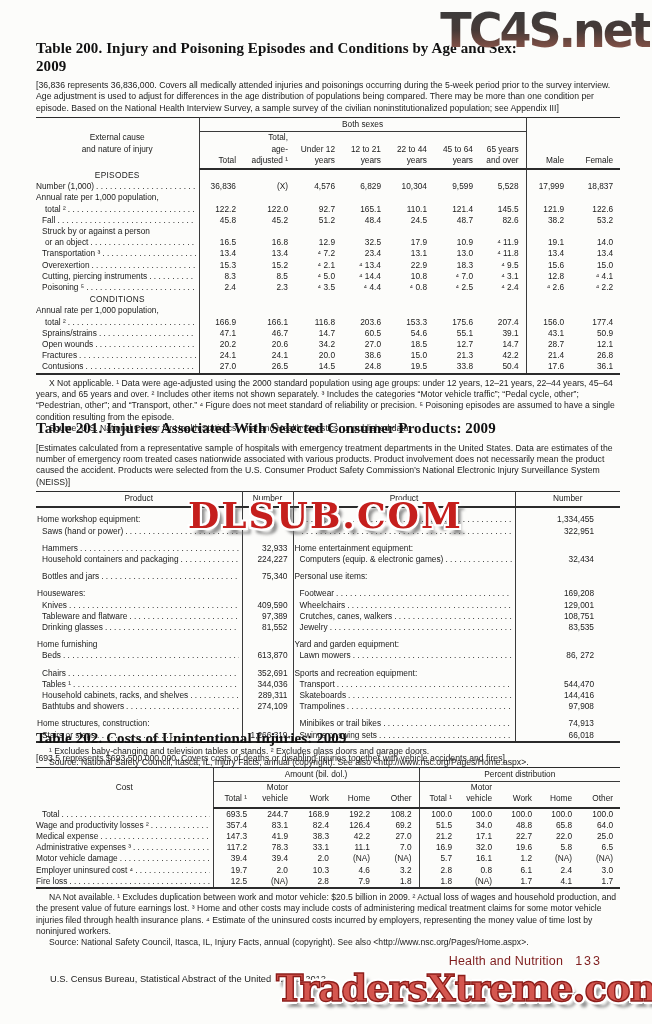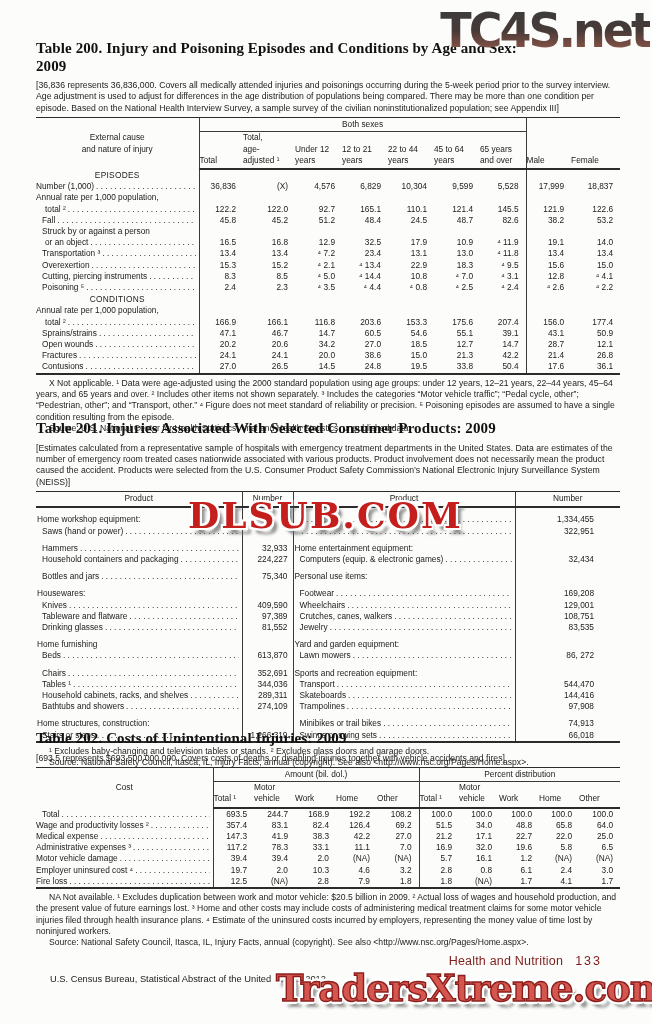--- a/index.html
+++ b/index.html
@@ -14,21 +14,21 @@
   .src{font-size:8.6px;line-height:11.3px;margin:0;text-indent:13px;color:#1c1c1c;}
   
   .t{border-collapse:collapse;table-layout:fixed;width:584px;font-size:8.3px;line-height:11.2px;
      margin-top:3px;border-top:1.5px solid #2b2b2b;border-bottom:2px solid #2b2b2b;color:#1a1a1a;}
   .t th,.t td{padding:0;font-weight:normal;vertical-align:bottom;overflow:hidden;}
   .t thead tr:last-child th{border-bottom:2px solid #2b2b2b;padding-bottom:2px;}
   .t .vl{border-left:1px solid #3a3a3a;}
   .t .grp{text-align:center;padding:1px 8px;}
   .t .gul{border-bottom:1px solid #3a3a3a;}
   .t .stubh{text-align:center;vertical-align:middle;white-space:pre-line;}
-  .t .colh{text-align:left;white-space:pre-line;padding-right:7px;}
+  .t .colh{text-align:right;white-space:pre-line;padding-right:7px;}
   .t .num{text-align:right;padding-right:7px;}
   .t td.stub{vertical-align:bottom;}
   .t .cat{text-align:center;padding-top:1px;letter-spacing:.3px;}
   .t .cat2{padding-left:1px;padding-top:6px;}
   .t .l1{white-space:nowrap;}
   .t .ind{padding-left:6px;} .t .ind2{padding-left:9px;}
   .t tr.b{font-weight:bold;}
   .dl{display:flex;align-items:baseline;}
   .lt{white-space:nowrap;}
   .dots{flex:1 1 auto;overflow:hidden;white-space:nowrap;margin:0 3px 0 2px;color:#222;}

